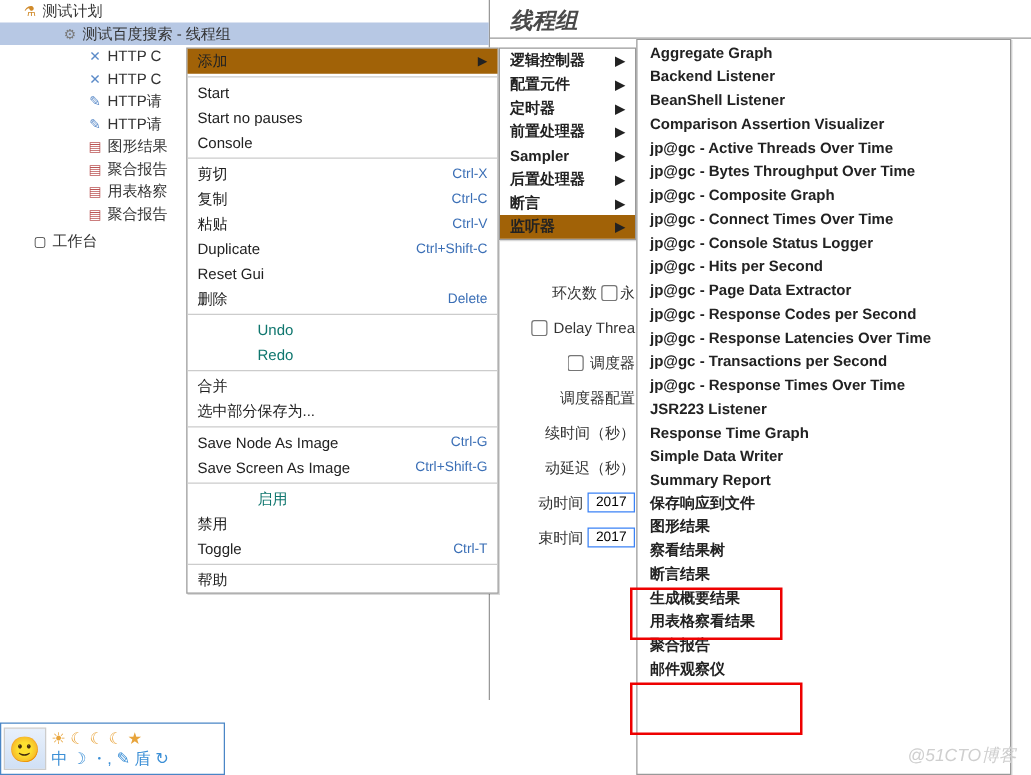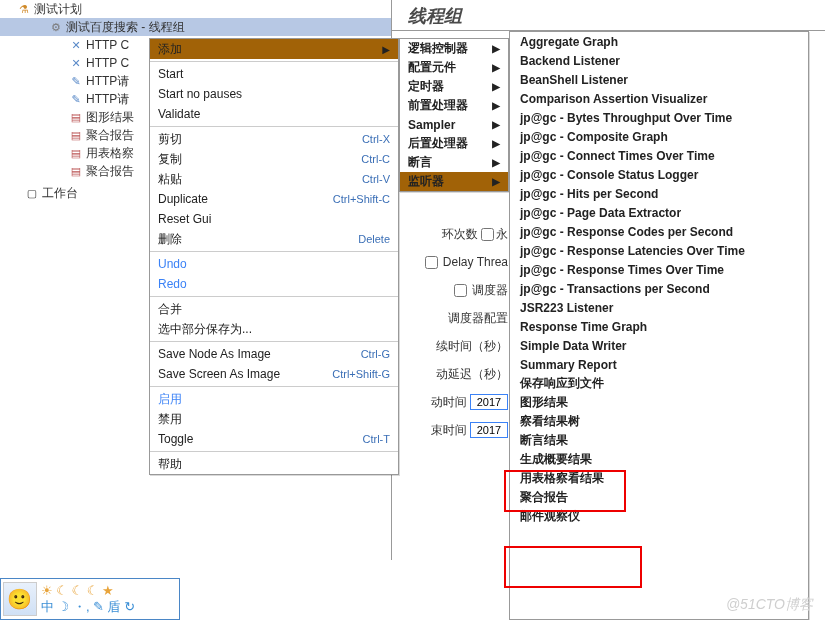--- a/index.html
+++ b/index.html
@@ -5,21 +5,21 @@
   * { box-sizing: border-box; margin: 0; padding: 0; font-family: "Microsoft YaHei", Arial, sans-serif; }
   body { background: #fff; width: 825px; height: 620px; overflow: hidden; position: relative; font-size: 12px; color: #333; }
   .tree-panel { position: absolute; left: 0; top: 0; width: 392px; height: 560px; border-right: 1px solid #999; background: #fff; }
   .tree-node { display: flex; align-items: center; height: 18px; padding-left: 4px; white-space: nowrap; }
   .tree-icon { width: 16px; height: 16px; display: inline-flex; align-items: center; justify-content: center; margin-right: 2px; font-size: 11px; }
   .panel-header { position: absolute; left: 408px; top: 4px; font-size: 18px; font-weight: bold; color: #4a4a4a; font-style: italic; font-family: Liberation Mono, monospace; }
   .panel-hr { position: absolute; left: 392px; top: 30px; width: 433px; border-top: 1px solid #999; }
   .context-menu { position: absolute; background: #fff; border: 1px solid #999; box-shadow: 1px 1px 0 rgba(0,0,0,.15); }
   .ctx1 { left: 149px; top: 38px; width: 250px; }
   .menu-item { display: flex; align-items: center; height: 20px; padding: 0 8px; font-size: 12px; color: #222; cursor: default; }
-  .menu-item.disabled { color: #3b82f6; }
+  .menu-item.disabled { color: #0f766e; margin-left: 48px; }
   .menu-item .shortcut { margin-left: auto; color: #3b6fb6; font-size: 11px; }
   .menu-item .arrow { margin-left: auto; color: #222; font-size: 10px; }
   .menu-item.selected { background: #a16207; }
   .menu-sep { height: 1px; background: #ccc; margin: 2px 0; }
   .ctx2 { left: 399px; top: 38px; width: 110px; }
   .ctx2 .menu-item { font-weight: bold; height: 19px; }
   .ctx3 { left: 509px; top: 31px; width: 300px; height: 589px; }
   .ctx3 .menu-item { font-weight: bold; height: 19px; padding-left: 10px; }
   .redbox { position: absolute; border: 2px solid #e00; pointer-events: none; }
   .bg-fields { position: absolute; left: 392px; top: 220px; width: 120px; color: #333; }
@@ -113,21 +113,21 @@
       <span class="arrow">▶</span>
     </div>
   <div class="menu-sep"></div>
   <div class="menu-item">
       <span>Start</span>
     </div>
   <div class="menu-item">
       <span>Start no pauses</span>
     </div>
   <div class="menu-item">
-      <span>Validate</span>
+      <span>Console</span>
     </div>
   <div class="menu-sep"></div>
   <div class="menu-item">
       <span>剪切</span>
       <span class="shortcut">Ctrl-X</span>
     </div>
   <div class="menu-item">
       <span>复制</span>
       <span class="shortcut">Ctrl-C</span>
     </div>
@@ -228,20 +228,23 @@
   <div class="menu-item">
       <span>Backend Listener</span>
     </div>
   <div class="menu-item">
       <span>BeanShell Listener</span>
     </div>
   <div class="menu-item">
       <span>Comparison Assertion Visualizer</span>
     </div>
   <div class="menu-item">
+      <span>jp@gc - Active Threads Over Time</span>
+    </div>
+  <div class="menu-item">
       <span>jp@gc - Bytes Throughput Over Time</span>
     </div>
   <div class="menu-item">
       <span>jp@gc - Composite Graph</span>
     </div>
   <div class="menu-item">
       <span>jp@gc - Connect Times Over Time</span>
     </div>
   <div class="menu-item">
       <span>jp@gc - Console Status Logger</span>
@@ -252,24 +255,24 @@
   <div class="menu-item">
       <span>jp@gc - Page Data Extractor</span>
     </div>
   <div class="menu-item">
       <span>jp@gc - Response Codes per Second</span>
     </div>
   <div class="menu-item">
       <span>jp@gc - Response Latencies Over Time</span>
     </div>
   <div class="menu-item">
+      <span>jp@gc - Transactions per Second</span>
+    </div>
+  <div class="menu-item">
       <span>jp@gc - Response Times Over Time</span>
-    </div>
-  <div class="menu-item">
-      <span>jp@gc - Transactions per Second</span>
     </div>
   <div class="menu-item">
       <span>JSR223 Listener</span>
     </div>
   <div class="menu-item">
       <span>Response Time Graph</span>
     </div>
   <div class="menu-item">
       <span>Simple Data Writer</span>
     </div>

